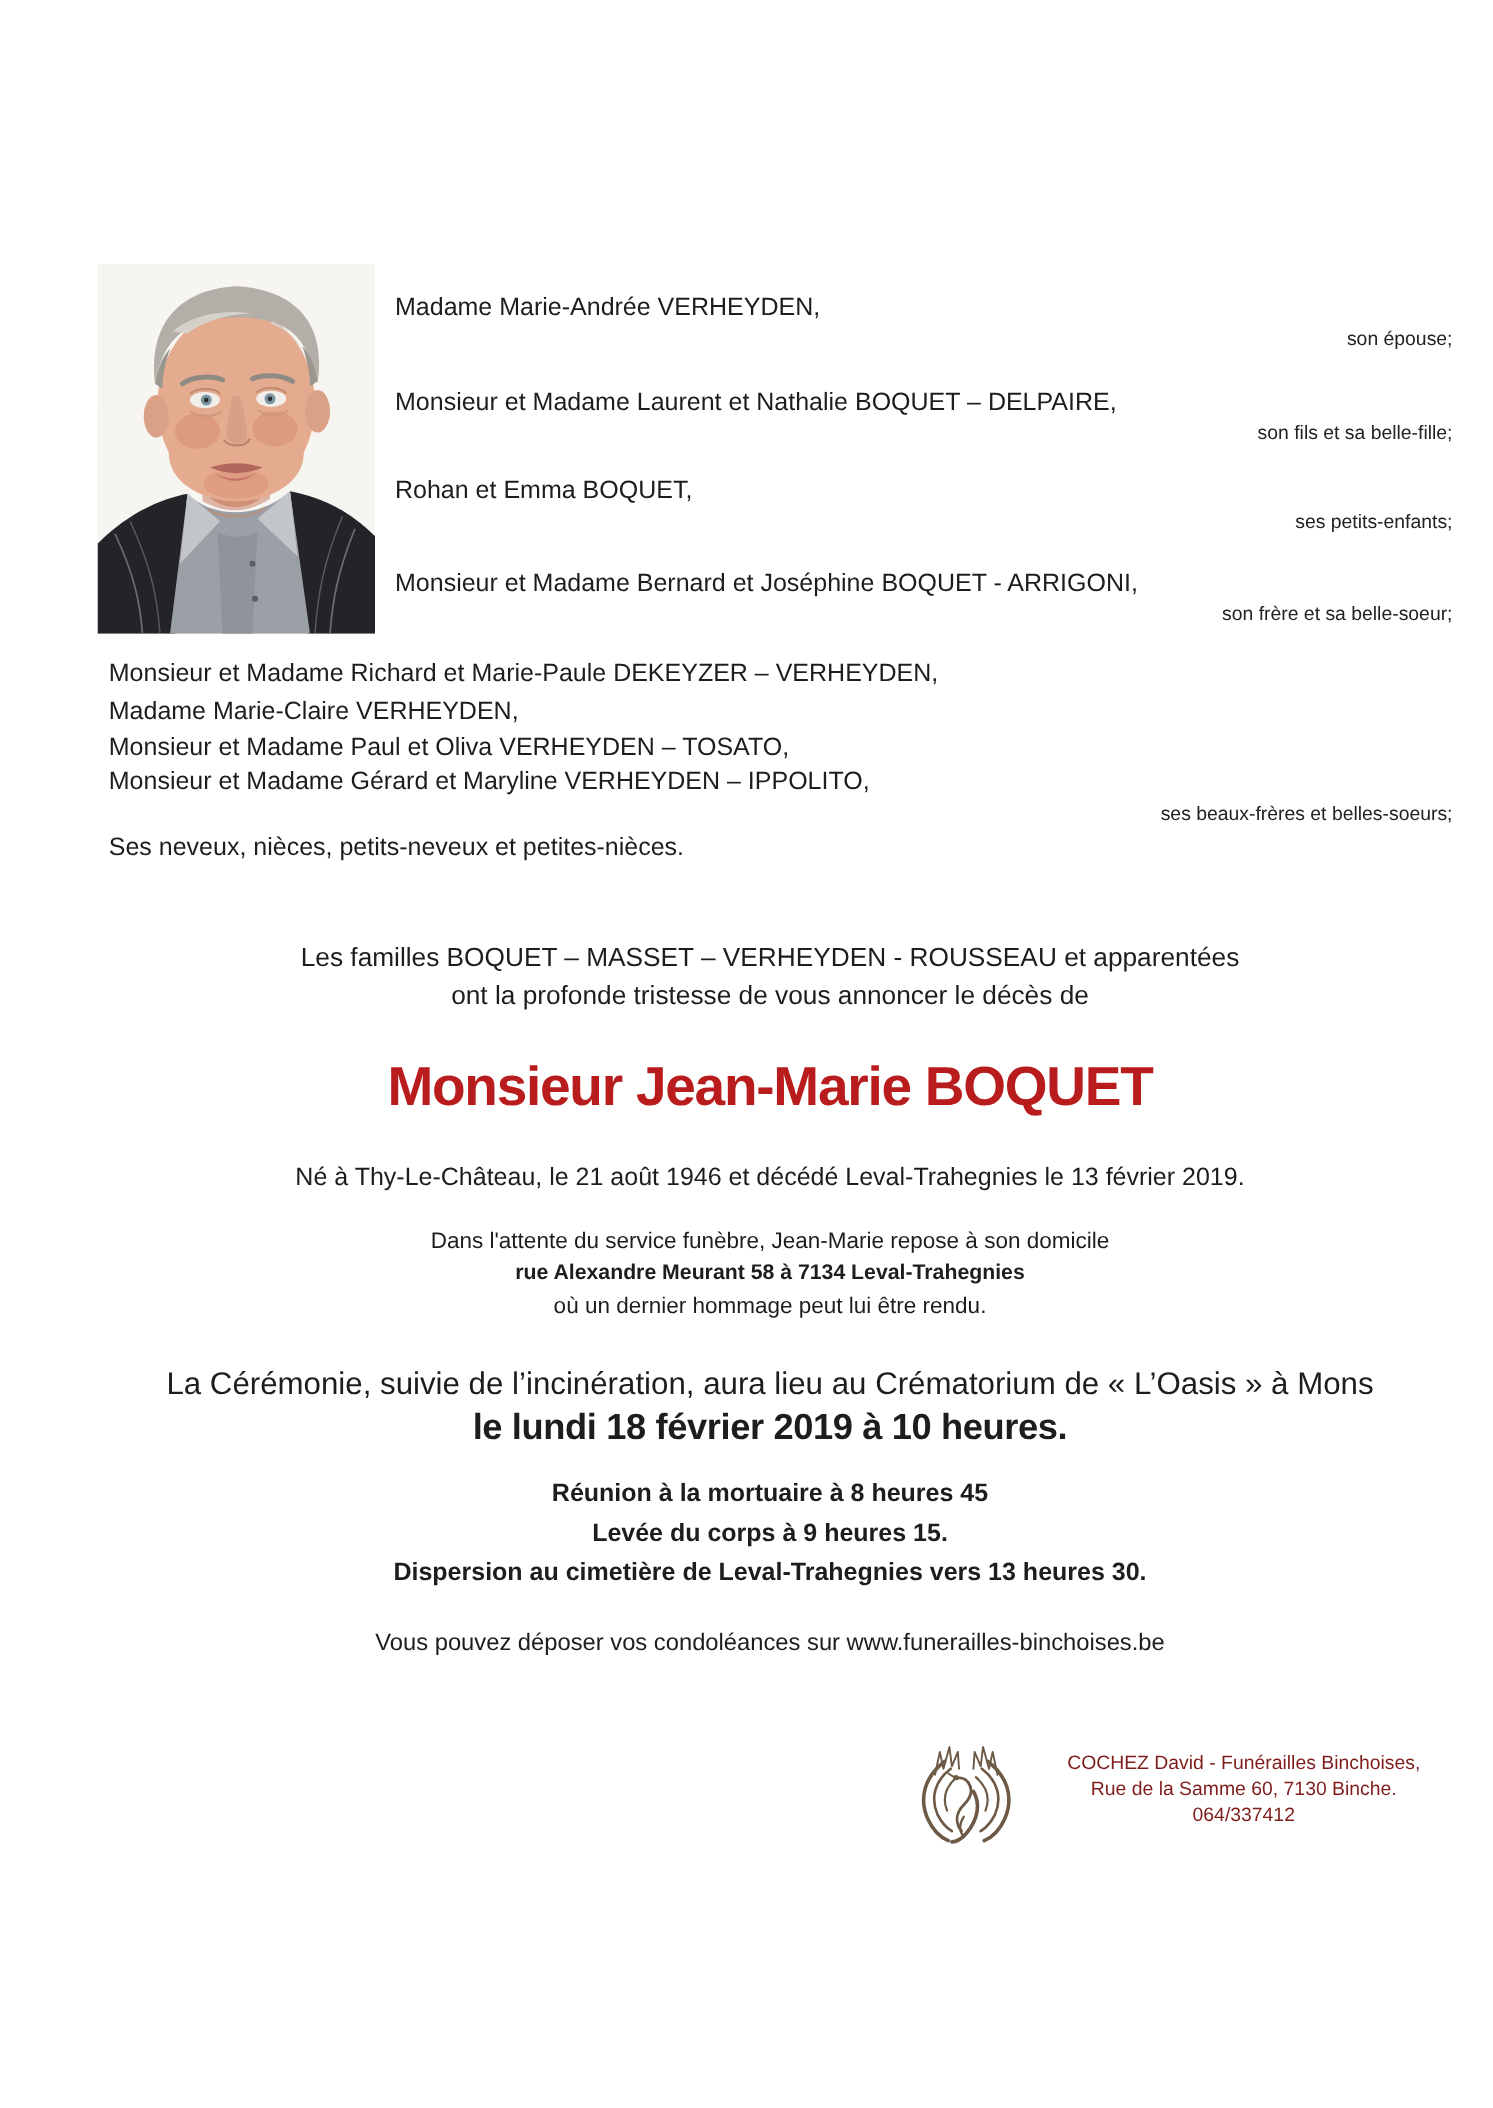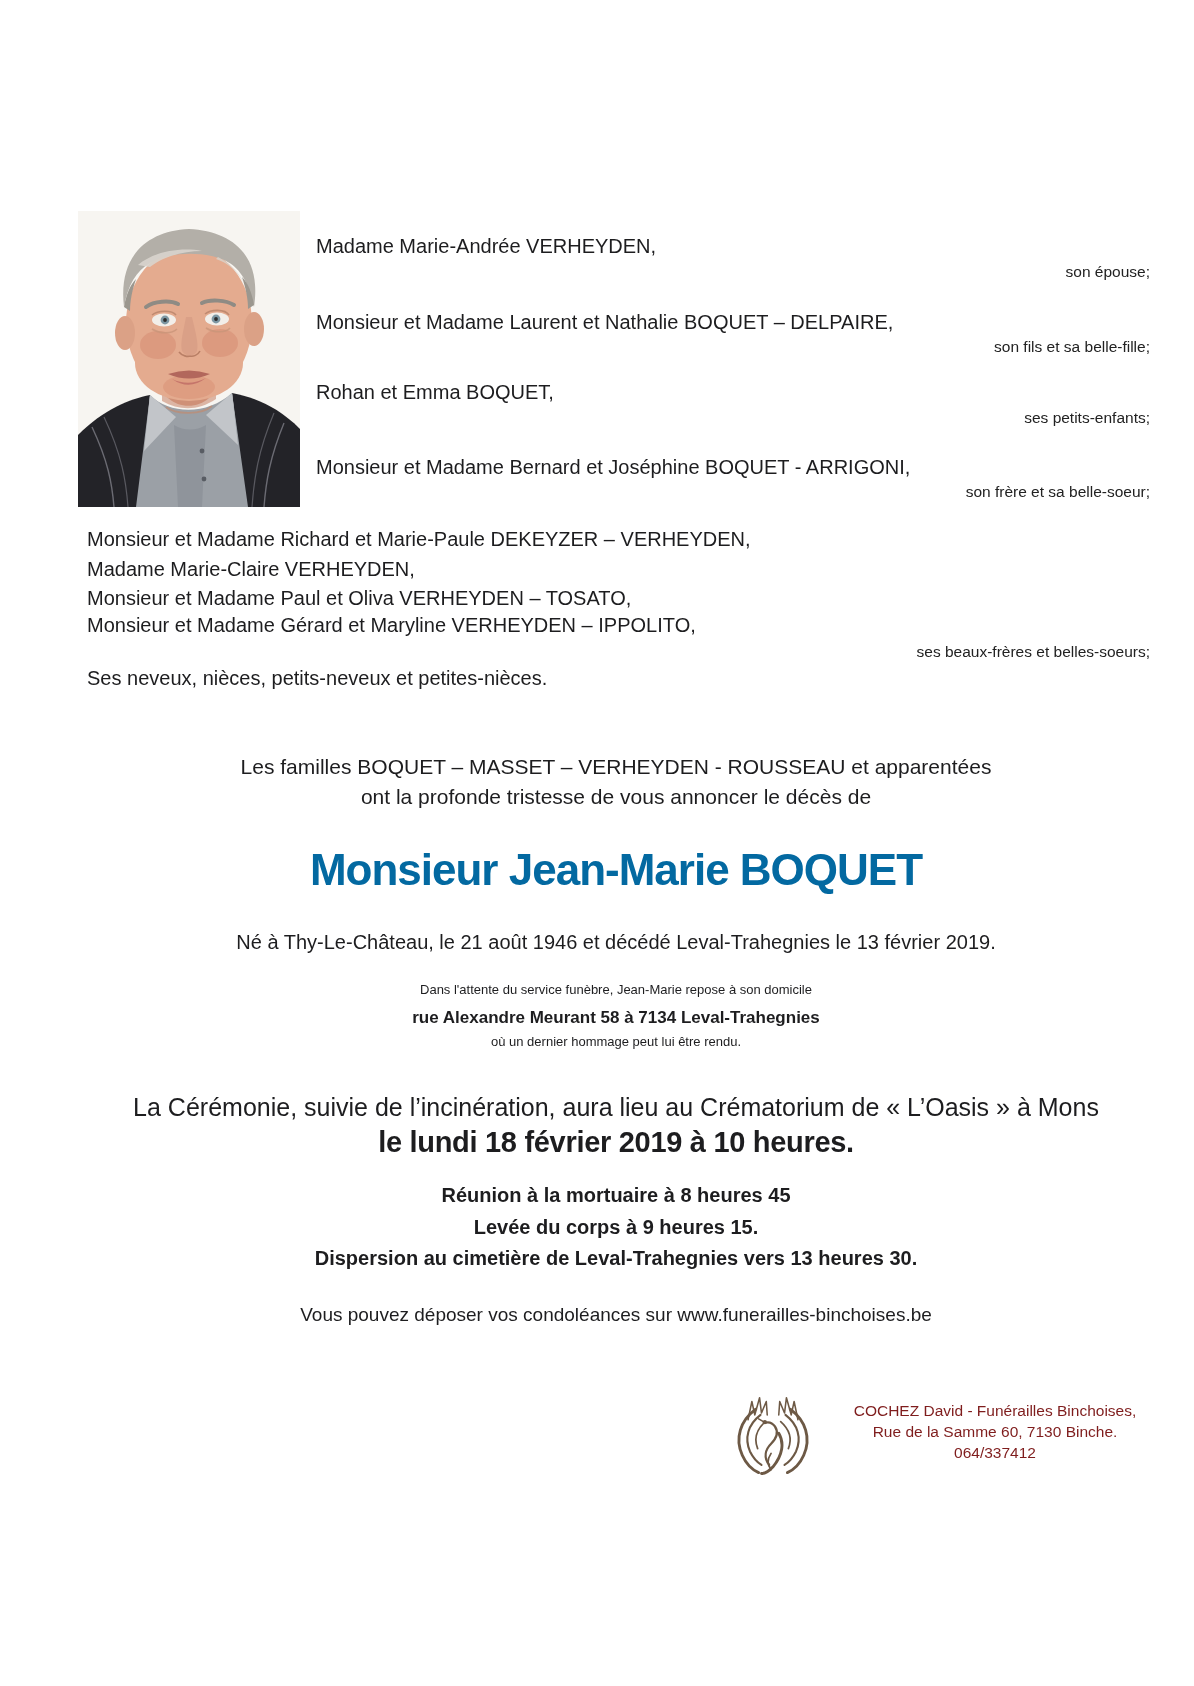--- a/index.html
+++ b/index.html
@@ -8,31 +8,31 @@
     width:1194px;height:1686px;
     margin:0 auto;
     background:#ffffff;
     font-family:"Liberation Sans",sans-serif;
     color:#1d1d1f;
     overflow:hidden;
   }
   .line{position:absolute;white-space:nowrap;line-height:1.2;}
   .name{font-size:20px;left:316px;}
   .fullw{font-size:20px;left:87px;}
-  .rel{font-size:15.5px;right:44px;text-align:right;color:#222;}
+  .rel{font-size:15.5px;right:32px;text-align:right;color:#222;}
   .centered{left:87px;width:1058px;text-align:center;white-space:nowrap;}
   .fam{font-size:21px;}
   .title{
     font-size:44px;
     font-weight:700;
     letter-spacing:-1px;
-    color:#0369a1;
+    color:#b91c1c;
   }
   .dates{font-size:20px;}
-  .repose{font-size:13px;}
+  .repose{font-size:18px;}
   .repose-b{font-size:17px;font-weight:700;}
   .cer-intro{font-size:25px;}
   .cer-date{font-size:29px;font-weight:700;letter-spacing:-0.3px;}
   .sched{font-size:20px;font-weight:700;}
   .condol{font-size:19px;}
   .photo{
     position:absolute;left:78px;top:211px;width:222px;height:296px;
     background:linear-gradient(180deg,#fbfaf8 0%,#f3f0ec 100%);
   }
   .photo svg{display:block;width:100%;height:100%;}

